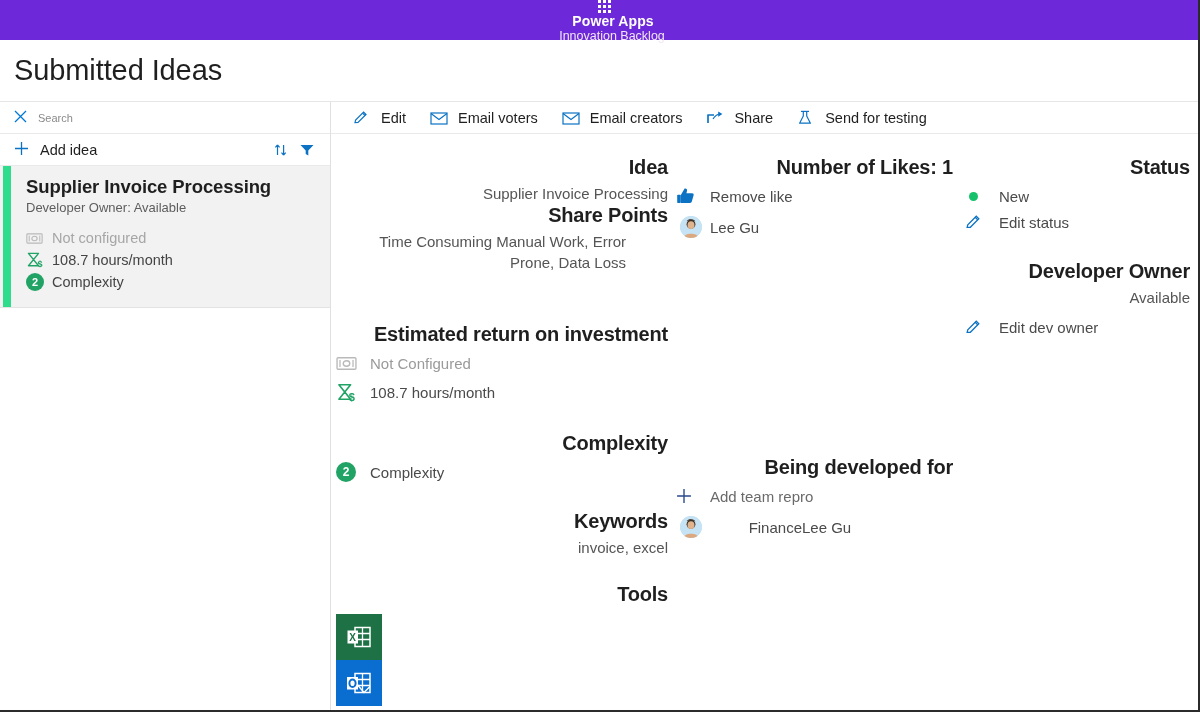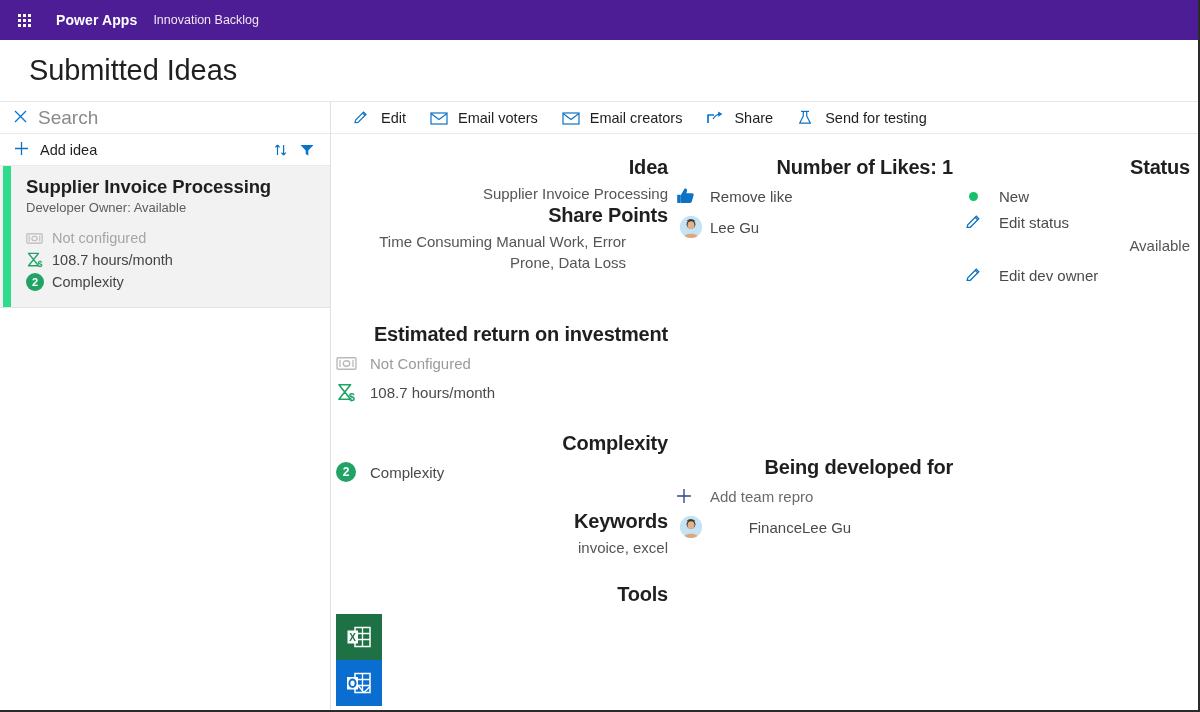--- a/index.html
+++ b/index.html
@@ -15,25 +15,26 @@
     width: 1200px; height: 712px;
     border-right: 2px solid #2b2b2b;
     border-bottom: 2px solid #2b2b2b;
     background: #fff;
     overflow: hidden;
   }
 
   
   .topbar {
     height: 40px;
-    background: #4c1d95;
+    background: #6d28d9;
     display: flex;
     align-items: center;
     padding-left: 10px;
     color: #ffffff;
+    flex-direction: column;
   }
   .waffle {
     width: 28px; height: 28px;
     display: flex; align-items: center; justify-content: center;
     cursor: pointer;
   }
   .waffle-grid {
     display: grid;
     grid-template-columns: repeat(3, 3px);
     grid-template-rows: repeat(3, 3px);
@@ -45,21 +46,21 @@
     margin-left: 18px; letter-spacing: .1px;
   }
   .app-name {
     font-size: 12.5px; color: #f2e6f2; margin-left: 16px;
   }
 
   
   .page-title-bar {
     height: 62px;
     display: flex; align-items: center;
-    padding-left: 29px;
+    padding-left: 14px;
     border-bottom: 1px solid #e6e6e6;
     background: #fff;
   }
   .page-title {
     font-size: 29px; color: #1f1f1f; font-weight: normal;
     letter-spacing: -0.1px;
   }
 
   
   .body-split { display: flex; height: 609px; }
@@ -77,21 +78,21 @@
     padding: 0 10px 0 14px;
     border-bottom: 1px solid #eaeaea;
   }
   .search-x {
     color: #0078d4; font-size: 15px; line-height: 1;
     width: 18px; cursor: pointer;
   }
   .search-input {
     border: none; outline: none;
     font-family: "Liberation Sans", sans-serif;
-    font-size: 19px; color: #1d4ed8;
+    font-size: 11px; color: #1d4ed8;
     background: transparent;
     flex: 1; padding-left: 6px;
   }
   .search-input::placeholder { color: #8a8a8a; }
 
   .addidea-row {
     height: 32px;
     display: flex; align-items: center;
     padding: 0 10px 0 14px;
     border-bottom: 1px solid #eaeaea;
@@ -513,20 +514,21 @@
           <div class="link-row">
             <span class="slot">
               <svg width="17" height="17" viewBox="0 0 16 16">
                 <path d="M2 12.6 L2.6 10.1 L10.6 2.1 L13 4.5 L5 12.5 Z" fill="none" stroke="#0b72c4" stroke-width="1.2"></path>
                 <path d="M9.6 3.1 L12 5.5" stroke="#0b72c4" stroke-width="1.2"></path>
               </svg>
             </span>
             <span>Edit status</span>
           </div>
 
+          <h3 class="sec" style="margin-top:25px">Developer Owner</h3>
           <div class="val" style="padding-left:0">Available</div>
           <div class="link-row" style="margin-top:6px">
             <span class="slot">
               <svg width="17" height="17" viewBox="0 0 16 16">
                 <path d="M2 12.6 L2.6 10.1 L10.6 2.1 L13 4.5 L5 12.5 Z" fill="none" stroke="#0b72c4" stroke-width="1.2"></path>
                 <path d="M9.6 3.1 L12 5.5" stroke="#0b72c4" stroke-width="1.2"></path>
               </svg>
             </span>
             <span>Edit dev owner</span>
           </div>

